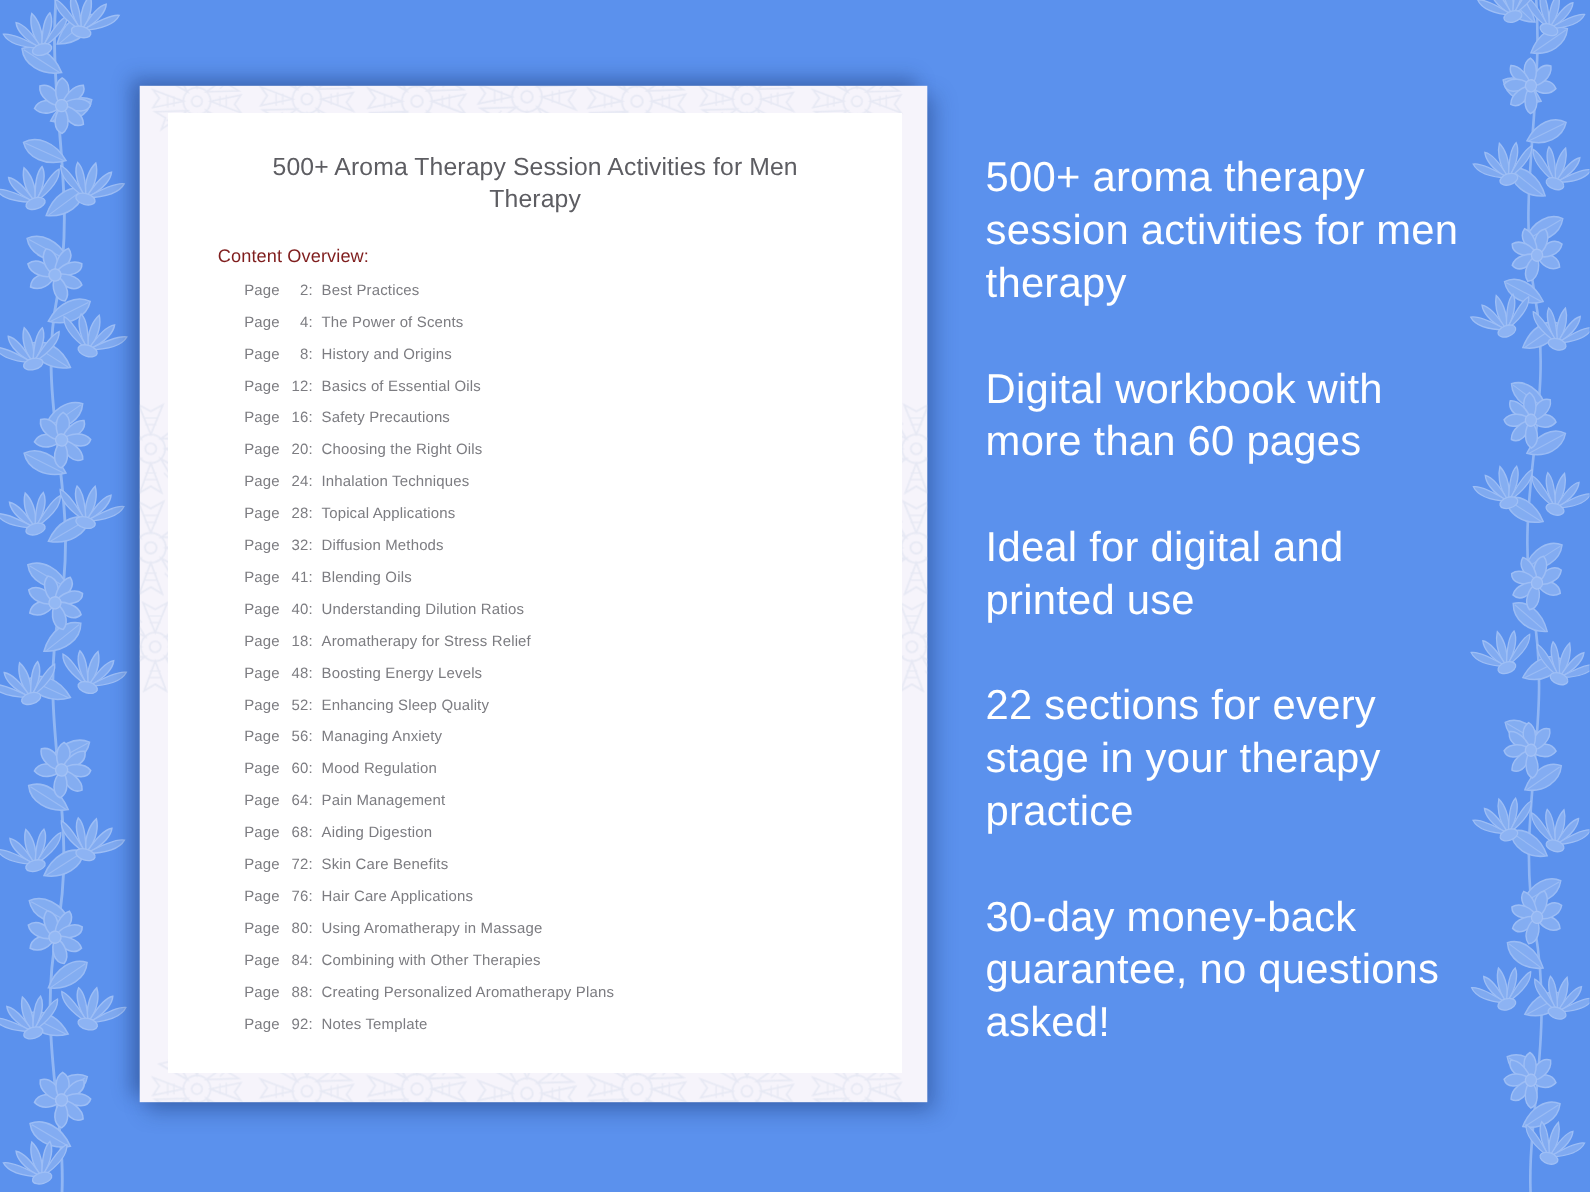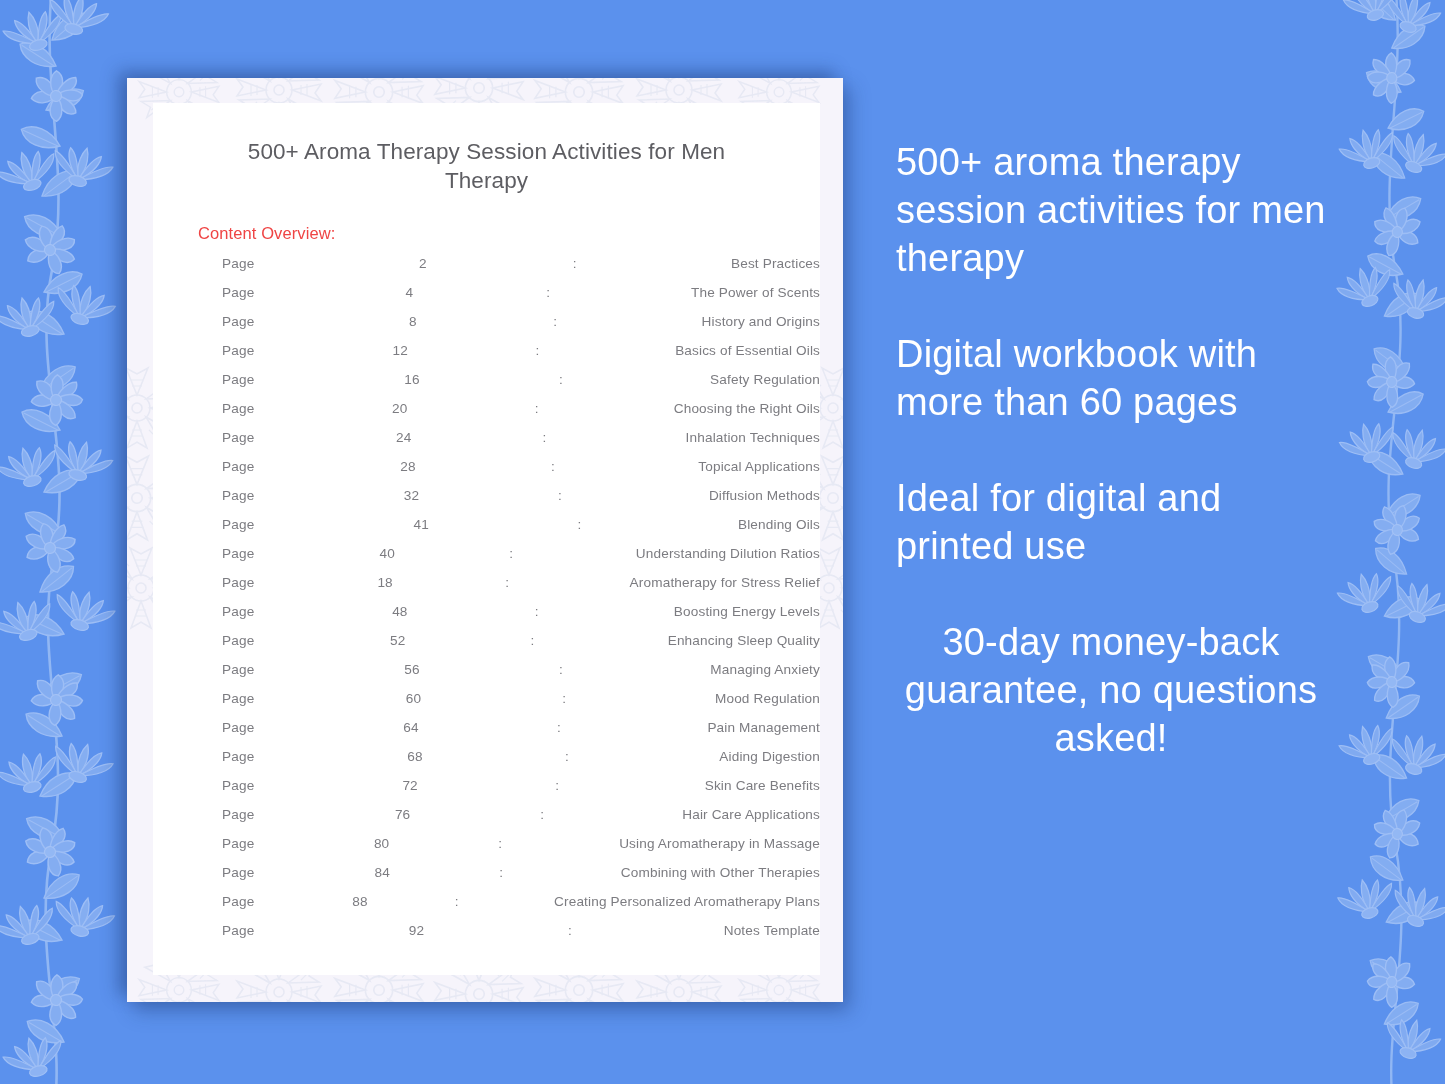--- a/index.html
+++ b/index.html
@@ -64,38 +64,37 @@
     line-height: 29px;
     color: #5d5d62;
     letter-spacing: 0.1px;
   }
 
   .overview-label {
     margin: 0;
     padding: 29px 0 0 45px;
     font-size: 16.5px;
     font-weight: 400;
-    color: #ef4444;
+    color: #7f1d1d;
     letter-spacing: 0.1px;
   }
 
   .toc {
     margin: 0;
     padding: 13px 0 0 0;
     list-style: none;
   }
   .toc-row {
     display: flex;
     align-items: baseline;
     height: 29px;
     padding-left: 69px;
     font-size: 13.6px;
     color: #7c7c81;
     letter-spacing: 0.15px;
-    justify-content: space-between;
   }
   .toc-pageword {
     flex: 0 0 auto;
   }
   .toc-pagenum {
     flex: 0 0 auto;
     width: 26px;
     text-align: right;
   }
   .toc-colon {
@@ -115,21 +114,21 @@
     width: 430px;
   }
   .promo-line {
     margin: 0 0 48px 0;
     color: #ffffff;
     font-size: 38px;
     line-height: 48px;
     font-weight: 300;
     letter-spacing: 0.2px;
   }
-  .promo-line:last-child { margin-bottom: 0; text-align: center; }
+  .promo-line:last-child { margin-bottom: 0; }
 </style>
 </head>
 <body>
 
 <svg class="vine vine-left" viewBox="0 0 130 1084" preserveAspectRatio="none" xmlns="http://www.w3.org/2000/svg">
   <defs>
     <g id="leafL">
       <path d="M0 0 C 16 -11, 34 -9, 42 2 C 33 13, 14 13, 0 0 Z" fill="#a5c4f6" stroke="#cfe0fb" stroke-width="1.4"></path>
       <path d="M2 1 L 40 2" stroke="#cfe0fb" stroke-width="1" fill="none"></path>
     </g>
@@ -564,21 +563,21 @@
         <li class="toc-row">
           <span class="toc-pageword">Page</span>
           <span class="toc-pagenum">12</span>
           <span class="toc-colon">:</span>
           <span class="toc-topic">Basics of Essential Oils</span>
         </li>
         <li class="toc-row">
           <span class="toc-pageword">Page</span>
           <span class="toc-pagenum">16</span>
           <span class="toc-colon">:</span>
-          <span class="toc-topic">Safety Regulation</span>
+          <span class="toc-topic">Safety Precautions</span>
         </li>
         <li class="toc-row">
           <span class="toc-pageword">Page</span>
           <span class="toc-pagenum">20</span>
           <span class="toc-colon">:</span>
           <span class="toc-topic">Choosing the Right Oils</span>
         </li>
         <li class="toc-row">
           <span class="toc-pageword">Page</span>
           <span class="toc-pagenum">24</span>
@@ -689,14 +688,15 @@
         </li>
       </ul>
 
   </div>
 </div>
 
 <div class="promo" id="promo-column">
     <p class="promo-line">500+ aroma therapy session activities for men therapy</p>
     <p class="promo-line">Digital workbook with more than 60 pages</p>
     <p class="promo-line">Ideal for digital and printed use</p>
+    <p class="promo-line">22 sections for every stage in your therapy practice</p>
     <p class="promo-line">30-day money-back guarantee, no questions asked!</p>
   </div>
 
 </body></html>

